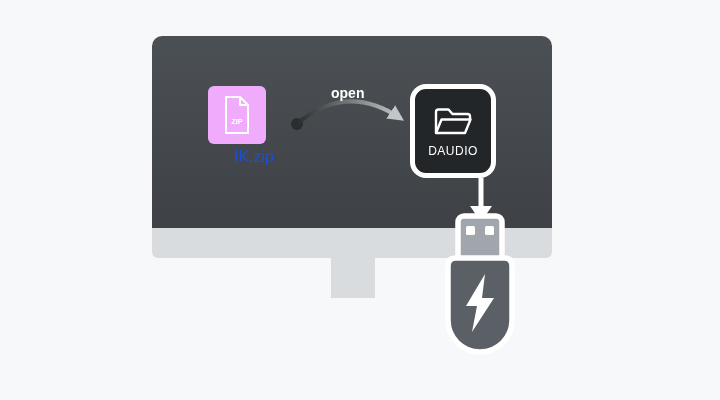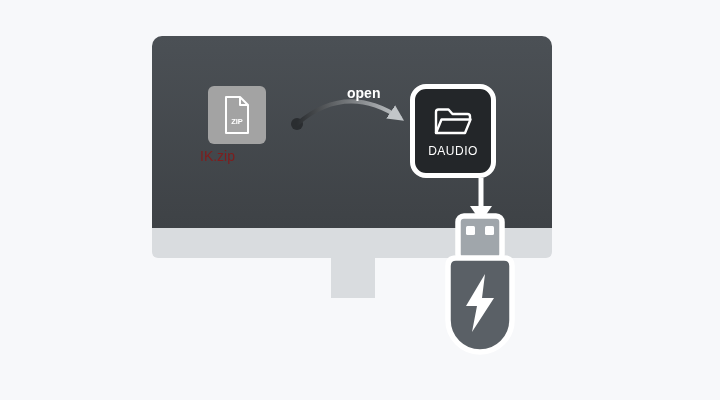--- a/index.html
+++ b/index.html
@@ -17,32 +17,32 @@
     position:absolute;left:152px;top:228px;width:400px;height:30px;
     background:#d9dcdf;border-radius:0 0 6px 6px;
   }
   .monitor-stand{
     position:absolute;left:331px;top:258px;width:44px;height:40px;
     background:#d9dcdf;
   }
   
   .zip-tile{
     position:absolute;left:208px;top:86px;width:58px;height:58px;
-    background:#a3a3a3;border-radius:6px;
+    background:#f0abfc;border-radius:6px;
     display:flex;align-items:center;justify-content:center;
   }
   .zip-label{
-    position:absolute;left:200px;top:148px;width:74px;text-align:left;
-    color:#7f1d1d;font-size:14px;
+    position:absolute;left:200px;top:148px;width:74px;text-align:right;
+    color:#1d4ed8;font-size:16px;
   }
   
   .open-arrow{position:absolute;left:282px;top:78px;}
   .open-label{
     position:absolute;left:331px;top:85px;color:#ffffff;
-    font-size:14px;font-weight:bold;margin-left:16px;
+    font-size:14px;font-weight:bold;
   }
   
   .folder-box{
     position:absolute;left:410px;top:84px;width:86px;height:94px;
     box-sizing:border-box;background:#232629;border:5px solid #ffffff;
     border-radius:16px;display:flex;flex-direction:column;
     align-items:center;justify-content:center;
   }
   .folder-label{
     margin-top:7px;color:#ffffff;font-size:12px;letter-spacing:0.5px;

